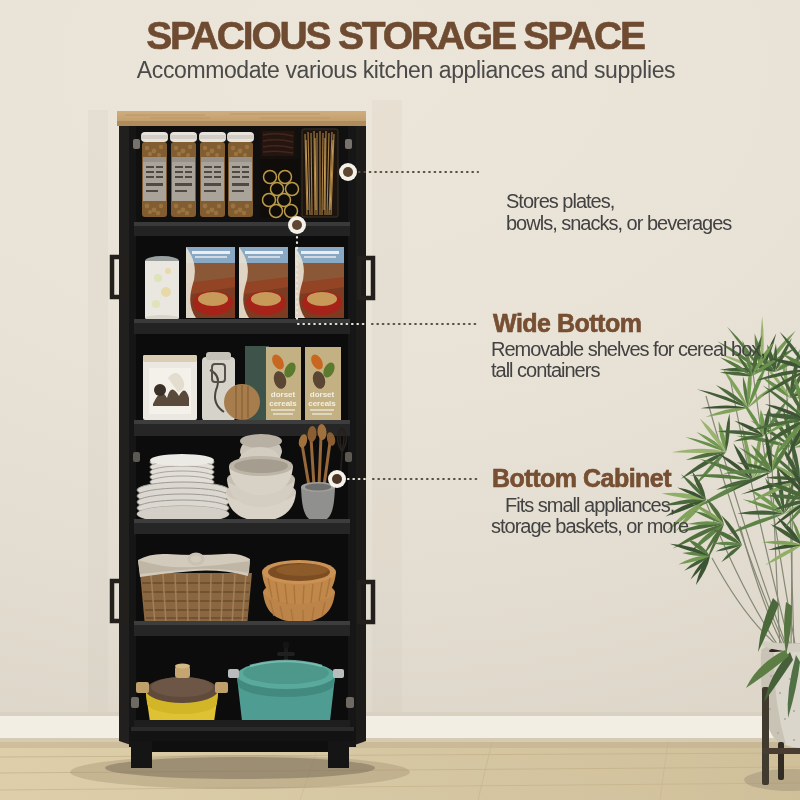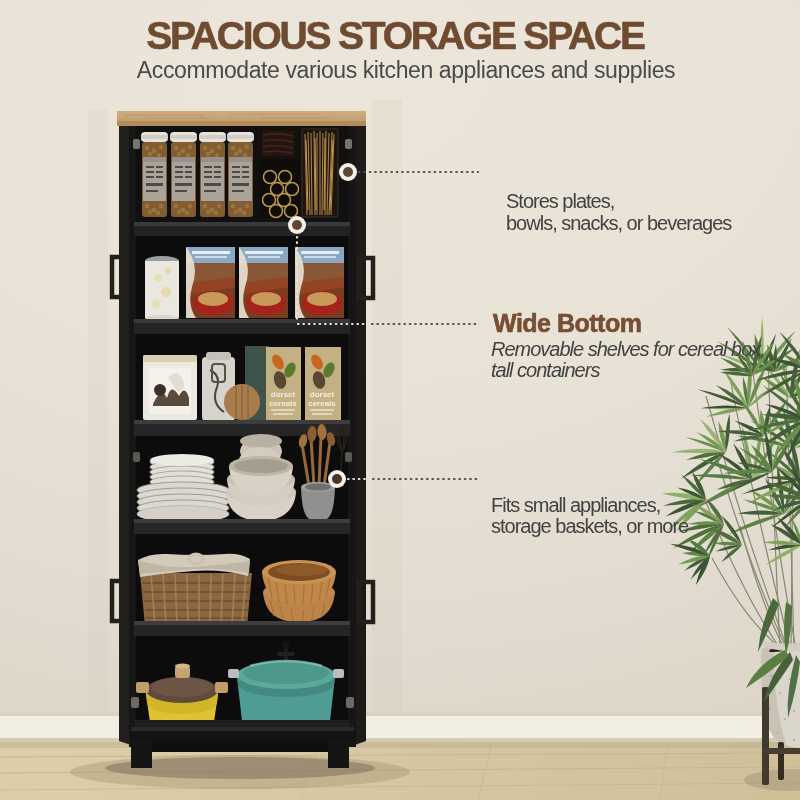--- a/index.html
+++ b/index.html
@@ -801,16 +801,17 @@
     </g>
   </svg>
 
   <div class="hdr" style="left:-5px;top:14px;width:800px;text-align:center;font-size:39px;letter-spacing:-2.2px;">SPACIOUS STORAGE SPACE</div>
 
   <div class="bdy" style="left:6px;top:57px;width:800px;text-align:center;font-size:23px;letter-spacing:-0.4px;color:#4a4a4a;">Accommodate various kitchen appliances and supplies</div>
 
   <div class="bdy" style="left:491px;top:190px;font-size:20px;line-height:22px;letter-spacing:-1px;margin-left:15px;">Stores plates,<br>bowls, snacks, or beverages</div>
 
   <div class="hdr" style="left:493px;top:309px;font-size:25px;letter-spacing:-0.5px;color:#784f31;">Wide Bottom</div>
-  <div class="bdy" style="left:491px;top:339px;font-size:20px;line-height:21px;letter-spacing:-1px;font-style:italic;">Removable shelves for cereal box,<br>tall containers</div>
-
-  <div class="bdy" style="left:491px;top:495px;font-size:20px;line-height:21px;letter-spacing:-1px;">Fits small appliances,<br>storage baskets, or more</div>
+  <div class="bdy" style="left:491px;top:339px;font-size:20px;line-height:21px;letter-spacing:-1px;">Removable shelves for cereal box,<br>tall containers</div>
+
+  <div class="hdr" style="left:492px;top:464px;font-size:25px;letter-spacing:-0.5px;color:#784f31;">Bottom Cabinet</div>
+  <div class="bdy" style="left:491px;top:495px;font-size:20px;line-height:21px;letter-spacing:-1px;text-align:center;">Fits small appliances,<br>storage baskets, or more</div>
 </div>
 
 </body></html>

